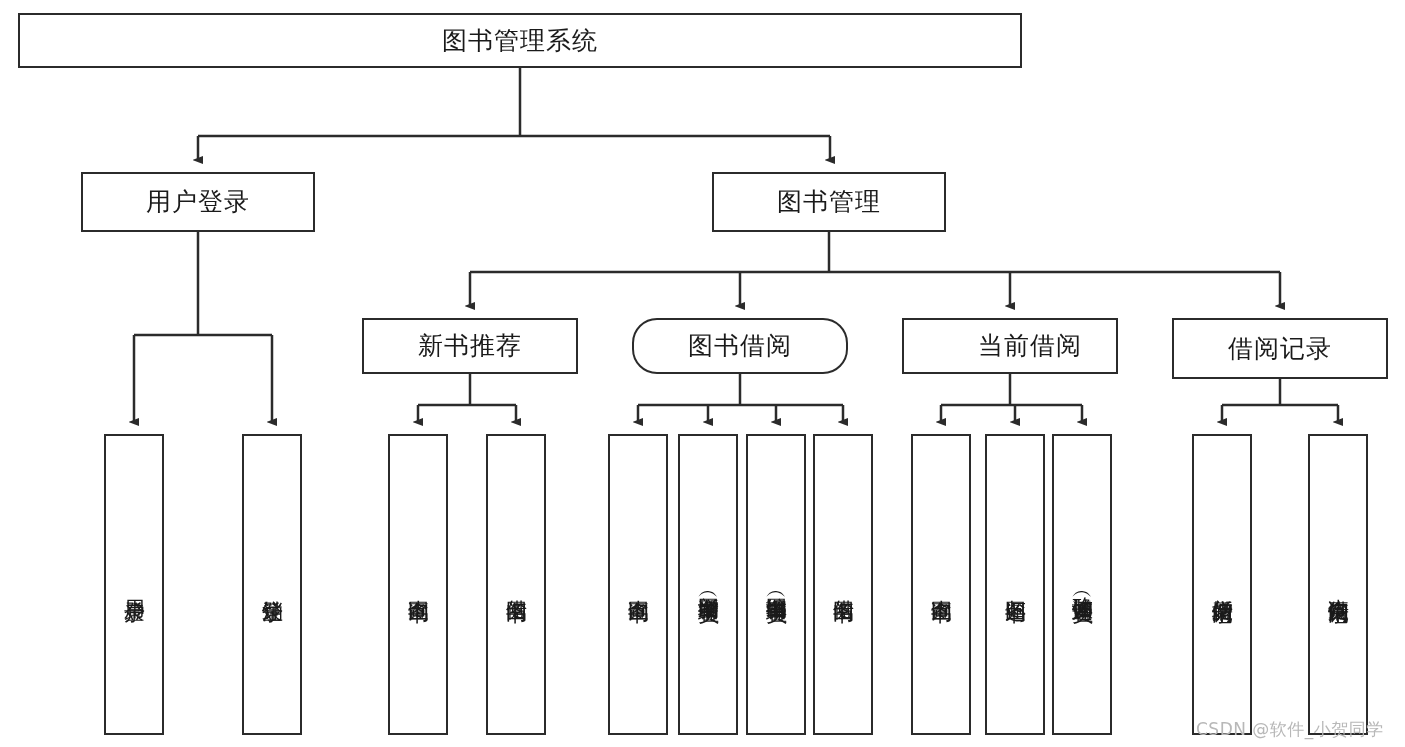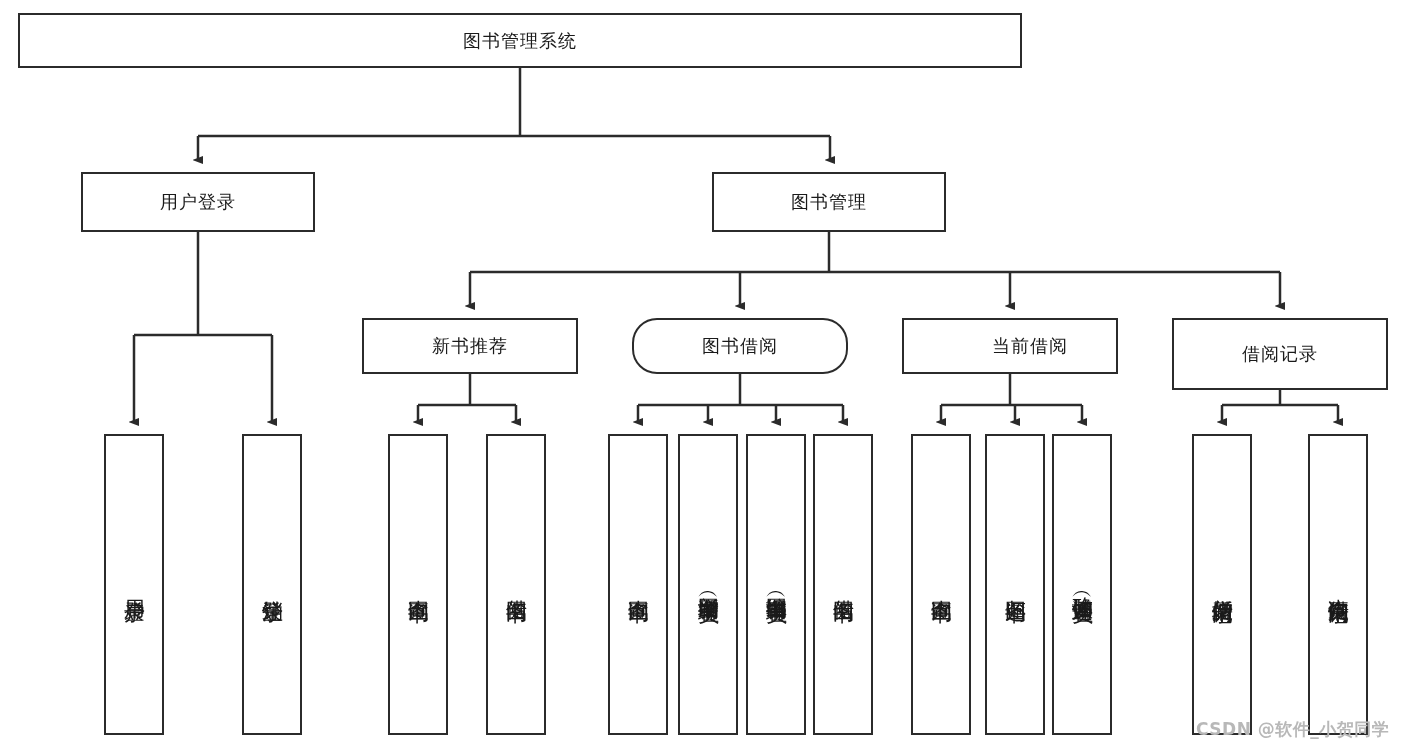--- a/index.html
+++ b/index.html
@@ -31,21 +31,21 @@
     box-sizing: border-box;
     border: 2.5px solid #2b2b2b;
     background: #ffffff;
     display: flex;
     align-items: center;
     justify-content: center;
     text-align: center;
     color: #1a1a1a;
   }
   .node.horizontal {
-    font-size: 18px;
+    font-size: 25px;
     line-height: 1.2;
     letter-spacing: 1px;
     text-align: center;
   }
   .node.leaf {
     font-size: 21px;
     line-height: 1.18;
     letter-spacing: 1px;
   }
   .node.leaf .vtext {
@@ -132,21 +132,21 @@
 
   <div class="node horizontal" style="left: 712px; top: 172px; width: 234px; height: 60px;">
     <span>图书管理</span>
   </div>
   <div class="node horizontal" style="left: 632px; top: 318px; width: 216px; height: 56px; border-radius: 25px;">
     <span>图书借阅</span>
   </div>
   <div class="node horizontal" style="left: 902px; top: 318px; width: 216px; height: 56px; padding-left: 40px;">
     <span>当前借阅</span>
   </div>
-  <div class="node horizontal" style="left: 1172px; top: 318px; width: 216px; height: 72px;">
+  <div class="node horizontal" style="left: 1172px; top: 318px; width: 216px; height: 61px;">
     <span>借阅记录</span>
   </div>
 
   <div class="node leaf" style="left: 104px; top: 434px; width: 60px; height: 301px;">
     <span class="vtext">用户登录</span>
   </div>
   <div class="node leaf" style="left: 242px; top: 434px; width: 60px; height: 301px;">
     <span class="vtext">注销登录</span>
   </div>
   <div class="node leaf" style="left: 388px; top: 434px; width: 60px; height: 301px;">
@@ -176,15 +176,15 @@
   <div class="node leaf" style="left: 1052px; top: 434px; width: 60px; height: 301px;">
     <span class="vtext">确认归还（管理员）</span>
   </div>
   <div class="node leaf" style="left: 1192px; top: 434px; width: 60px; height: 301px;">
     <span class="vtext">新增借阅记录</span>
   </div>
   <div class="node leaf" style="left: 1308px; top: 434px; width: 60px; height: 301px;">
     <span class="vtext">查询借阅记录</span>
   </div>
 
-  <div class="watermark" style="left: 1196px; top: 718px; font-weight: bold;">CSDN @软件_小贺同学</div>
+  <div class="watermark" style="left: 1196px; top: 718px;">CSDN @软件_小贺同学</div>
 
 </div>
 
 </body></html>

